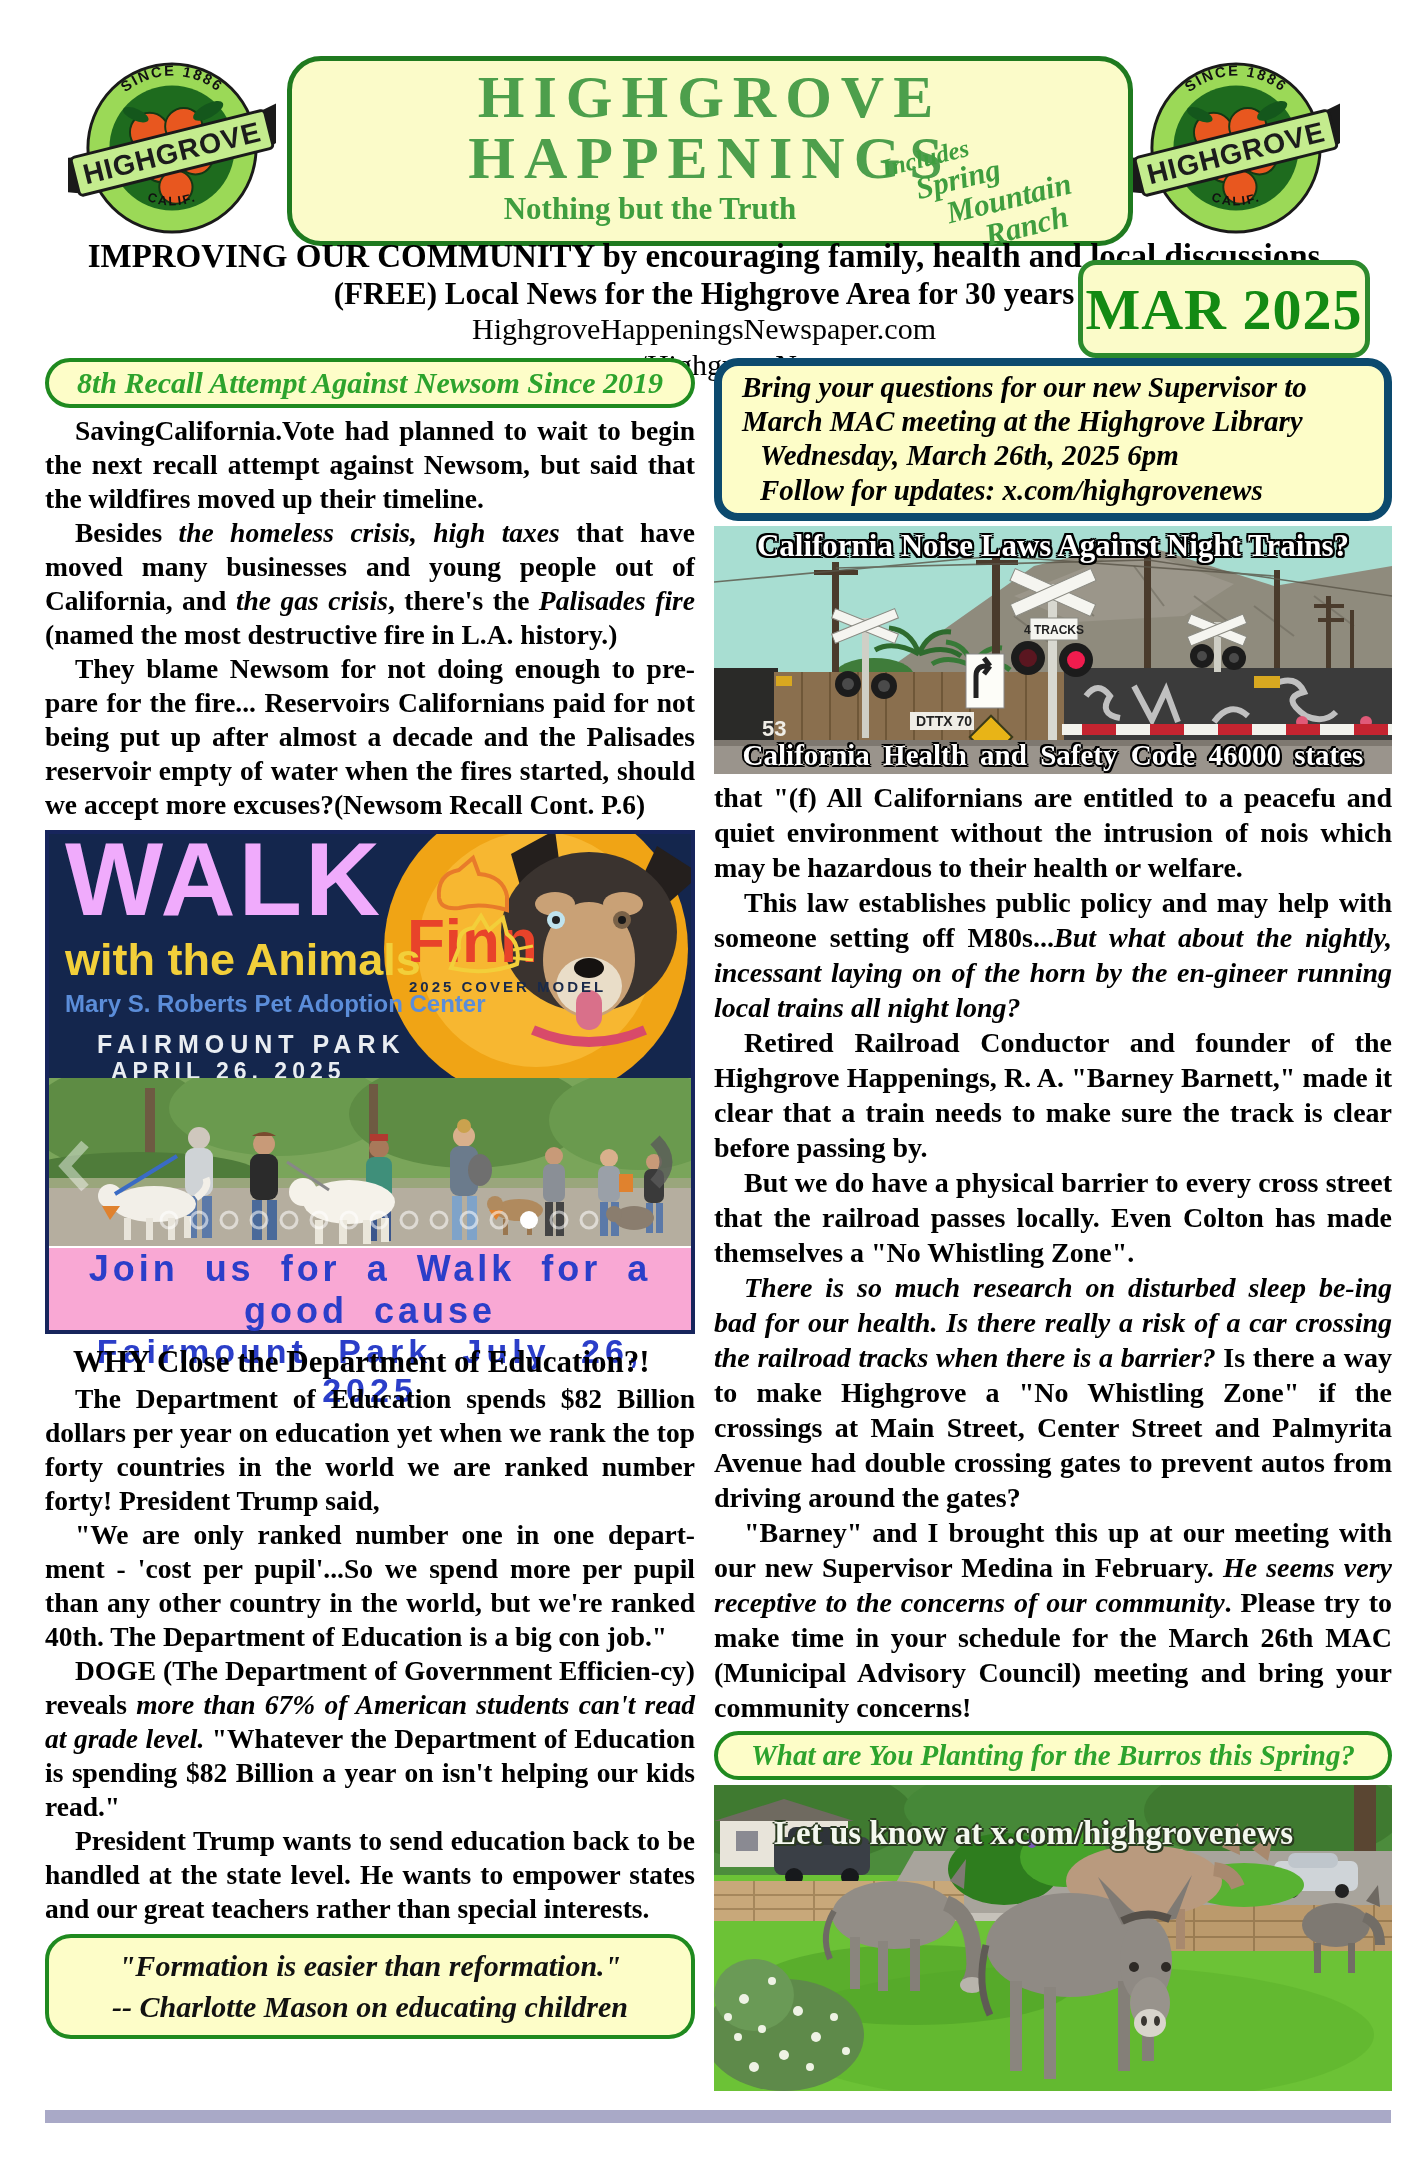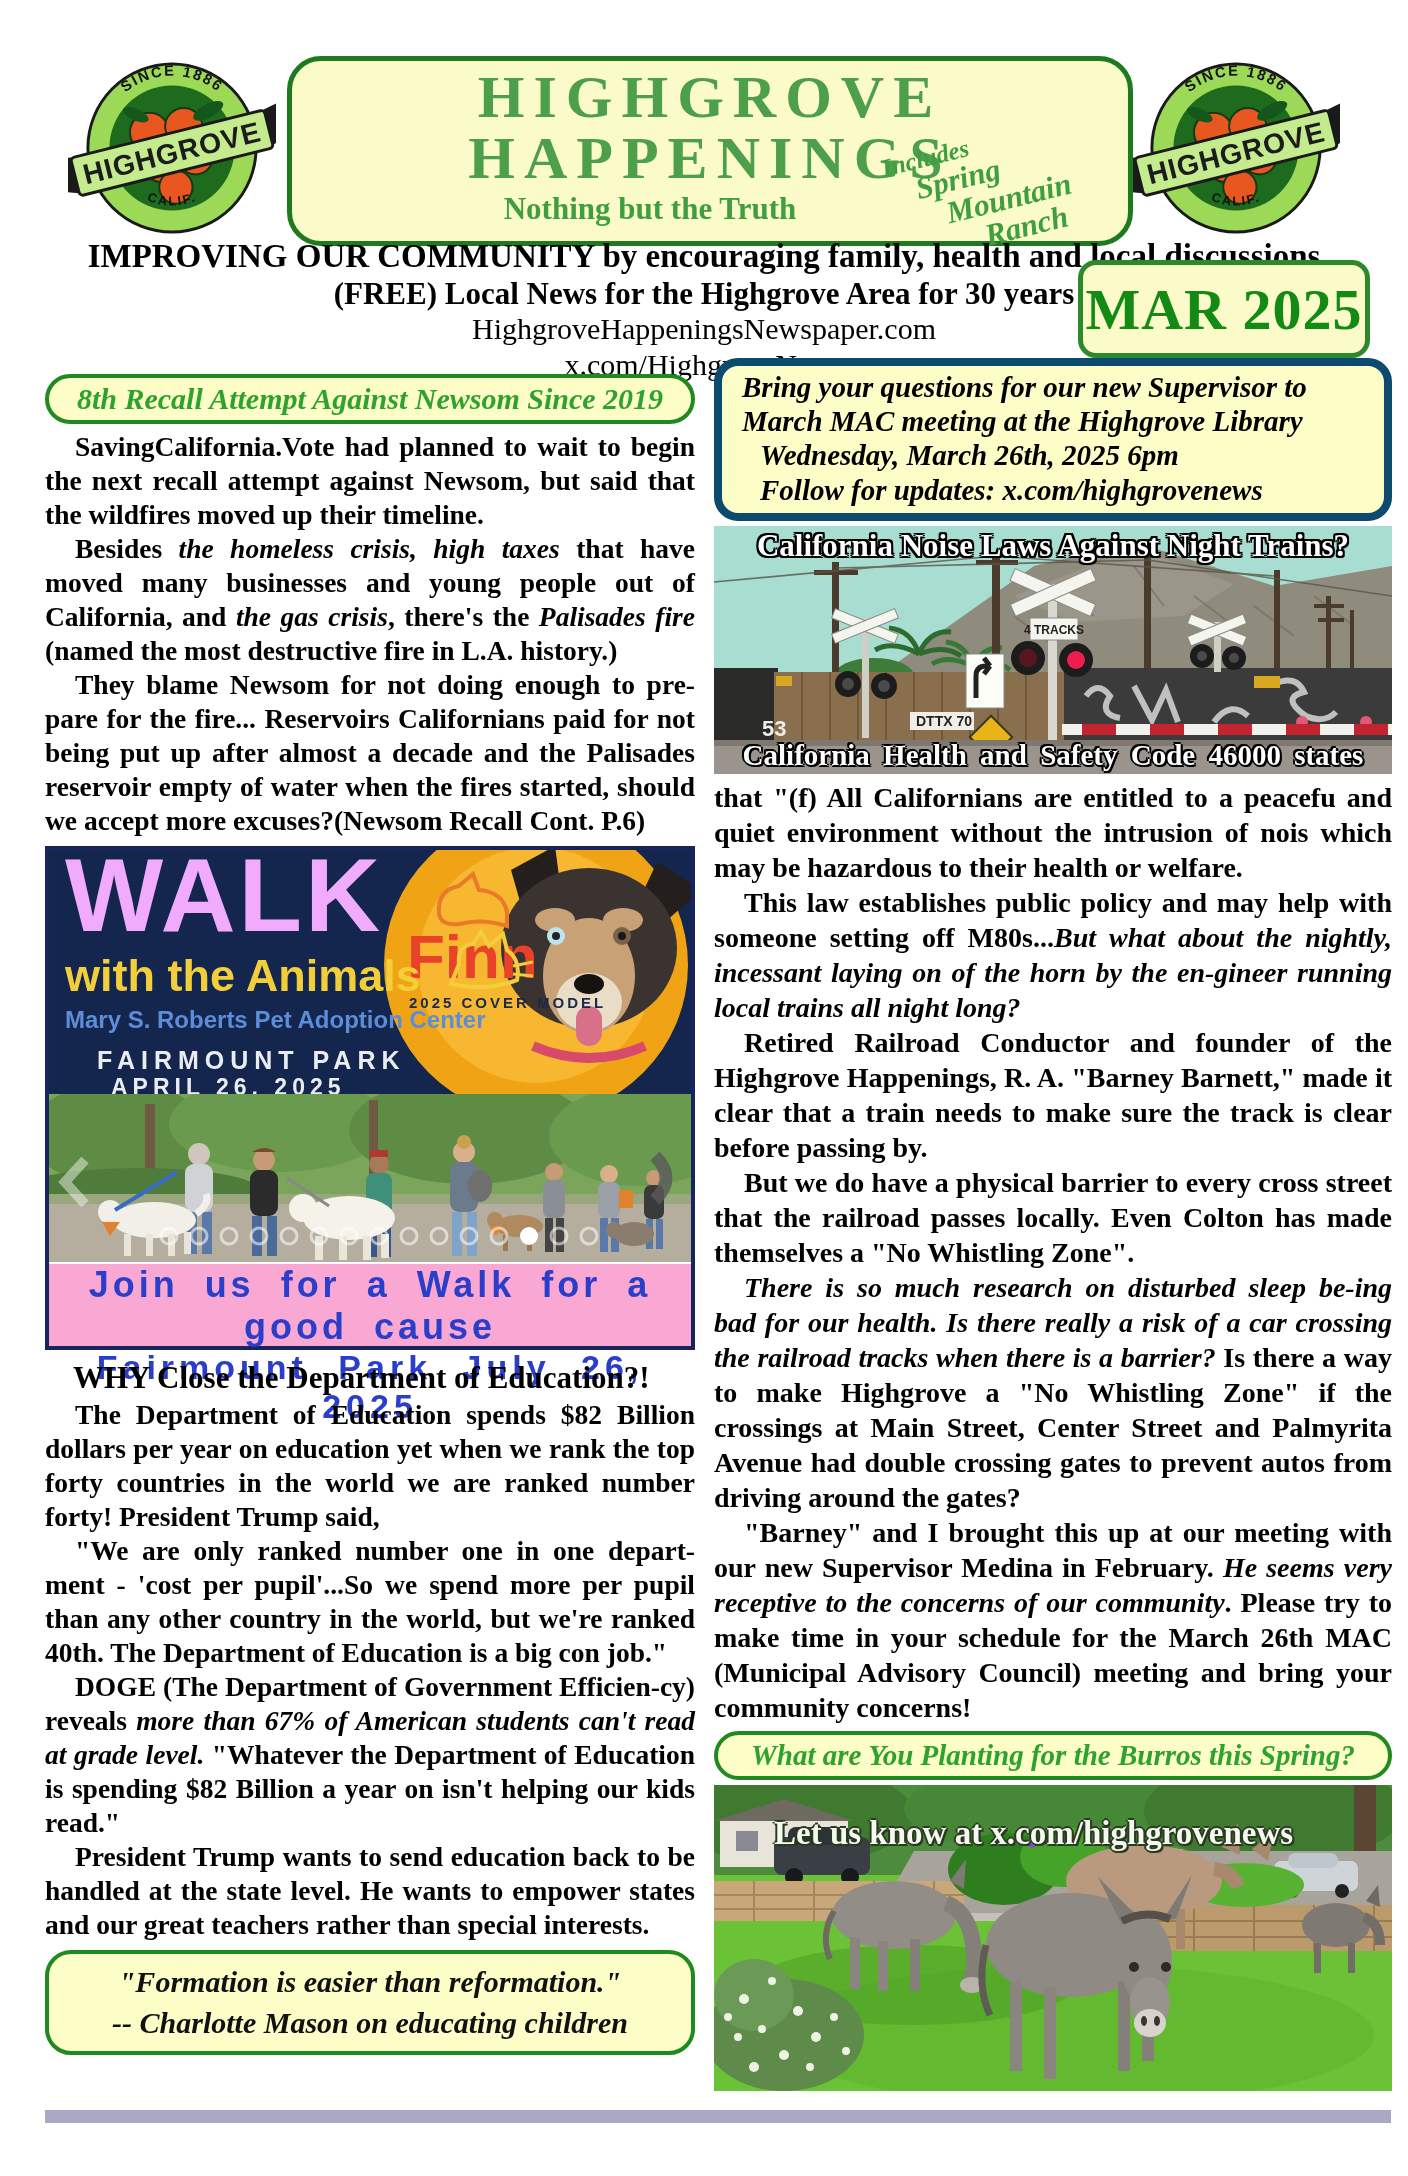--- a/index.html
+++ b/index.html
@@ -24,21 +24,21 @@
   .includes div{display:block;}
   .tagline1{position:absolute;left:0;width:1408px;top:238px;text-align:center;font-weight:bold;font-size:33px;}
   .tagline2{position:absolute;left:0;width:1408px;top:276px;text-align:center;font-weight:bold;font-size:31px;}
   .weburl{position:absolute;left:0;width:1408px;top:312px;text-align:center;font-size:30px;}
   .socialurl{position:absolute;left:0;width:1408px;top:348px;text-align:center;font-size:30px;}
   .date-box{position:absolute;left:1078px;top:260px;width:282px;height:88px;background:#fbfbc9;
             border:5px solid #2c8a2c;border-radius:18px;display:flex;align-items:center;justify-content:center;}
   .date-box span{color:#138a13;font-weight:bold;font-size:58px;letter-spacing:1px;}
   
   .col{position:absolute;top:358px;}
-  .col-left{left:45px;width:650px;margin-top:16px;}
+  .col-left{left:45px;width:650px;}
   .col-right{left:714px;width:678px;}
   .green-box{background:#fdfdc8;border:4px solid #1f8a1f;border-radius:26px;text-align:center;
              font-weight:bold;font-style:italic;}
   .headline-green{color:#2da32d;font-size:30px;padding:4px 2px;}
   .bp{margin:0;font-size:27.5px;line-height:34px;text-align:justify;}
   .col-right .bp{font-size:28px;line-height:35px;}
   .ind{text-indent:30px;}
   .seg-n{font-weight:bold;font-style:normal;}
   .seg-bi{font-weight:bold;font-style:italic;}
   .seg-b{font-weight:bold;font-style:normal;}

